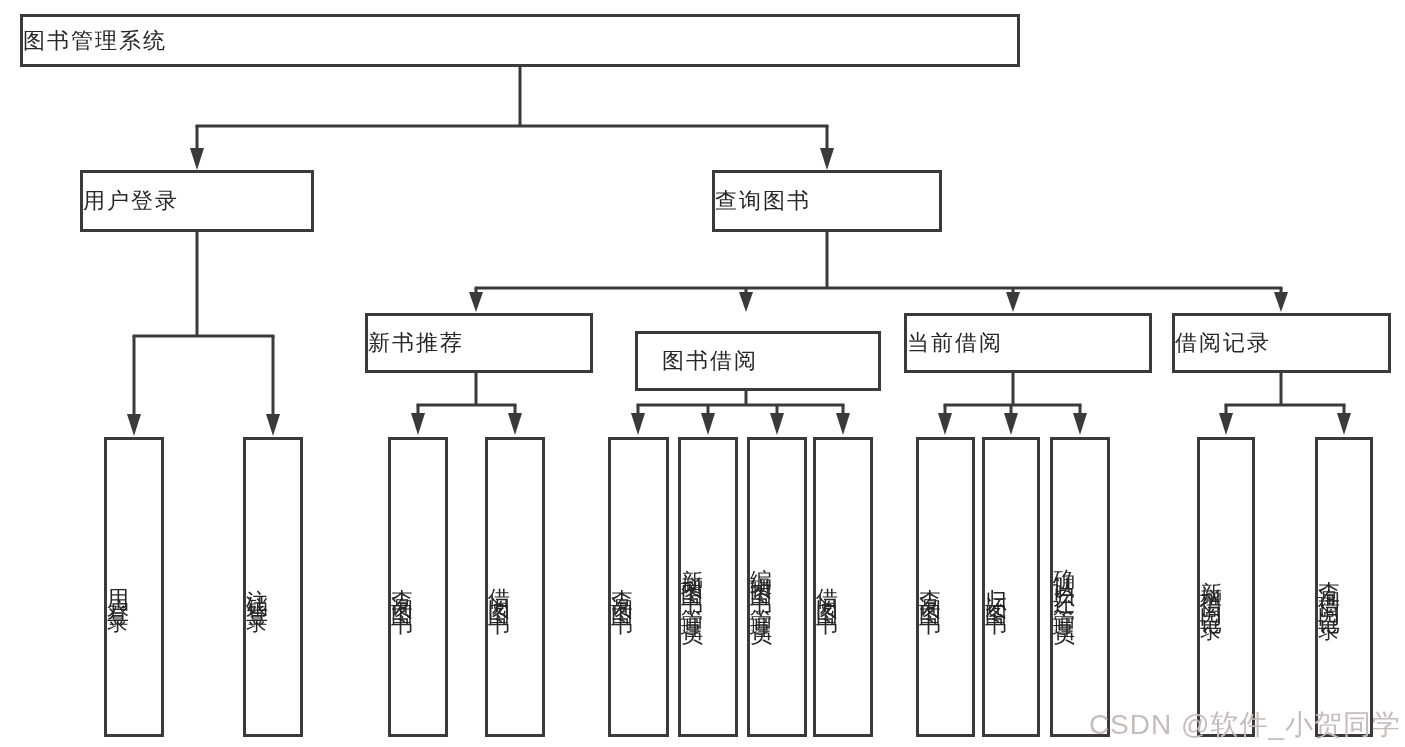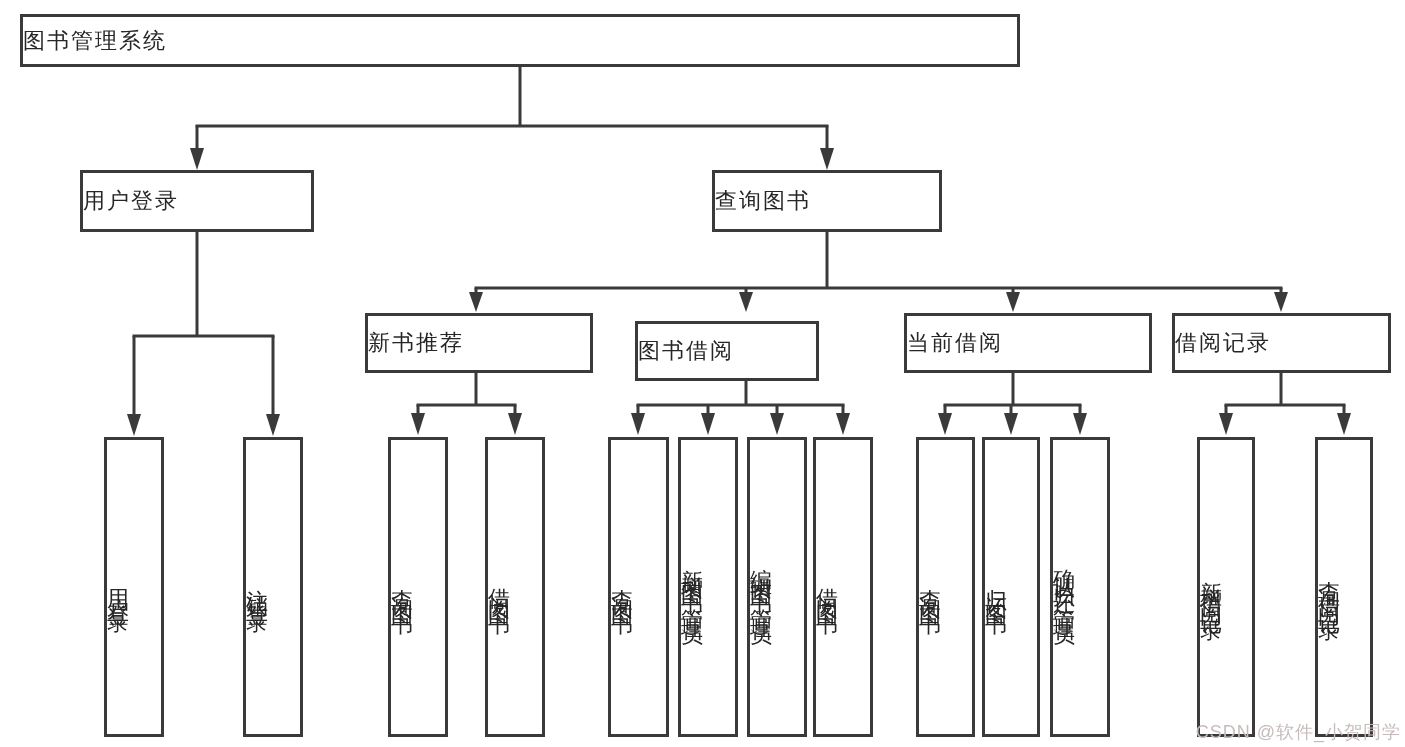--- a/index.html
+++ b/index.html
@@ -39,21 +39,21 @@
     writing-mode: vertical-rl;
     text-orientation: upright;
     font-size: 22px;
     letter-spacing: 8px;
     line-height: 1;
   }
   .watermark {
     position: absolute;
     right: 4px;
     bottom: 3px;
-    font-size: 18px;
+    font-size: 28px;
     color: #c7bcbc;
     letter-spacing: 1px;
     white-space: nowrap;
   }
 </style>
 </head>
 <body>
 
 <div id="stage">
 
@@ -134,21 +134,21 @@
   <div class="node hbox" style="left:80px; top:170px; width:234px; height:62px;">
     <span class="label">用户登录</span>
   </div>
   <div class="node hbox" style="left:712px; top:170px; width:230px; height:62px;">
     <span class="label">查询图书</span>
   </div>
 
   <div class="node hbox" style="left:365px; top:313px; width:228px; height:60px;">
     <span class="label">新书推荐</span>
   </div>
-  <div class="node hbox" style="left:635px; top:321px; width:184px; height:60px;">
+  <div class="node hbox" style="left:635px; top:331px; width:246px; height:60px;padding-left:24px;">
     <span class="label">图书借阅</span>
   </div>
   <div class="node hbox" style="left:904px; top:313px; width:248px; height:60px;">
     <span class="label">当前借阅</span>
   </div>
   <div class="node hbox" style="left:1172px; top:313px; width:219px; height:60px;">
     <span class="label">借阅记录</span>
   </div>
 
   <div class="node vbox" style="left:104px; top:437px; width:60px; height:300px;">

